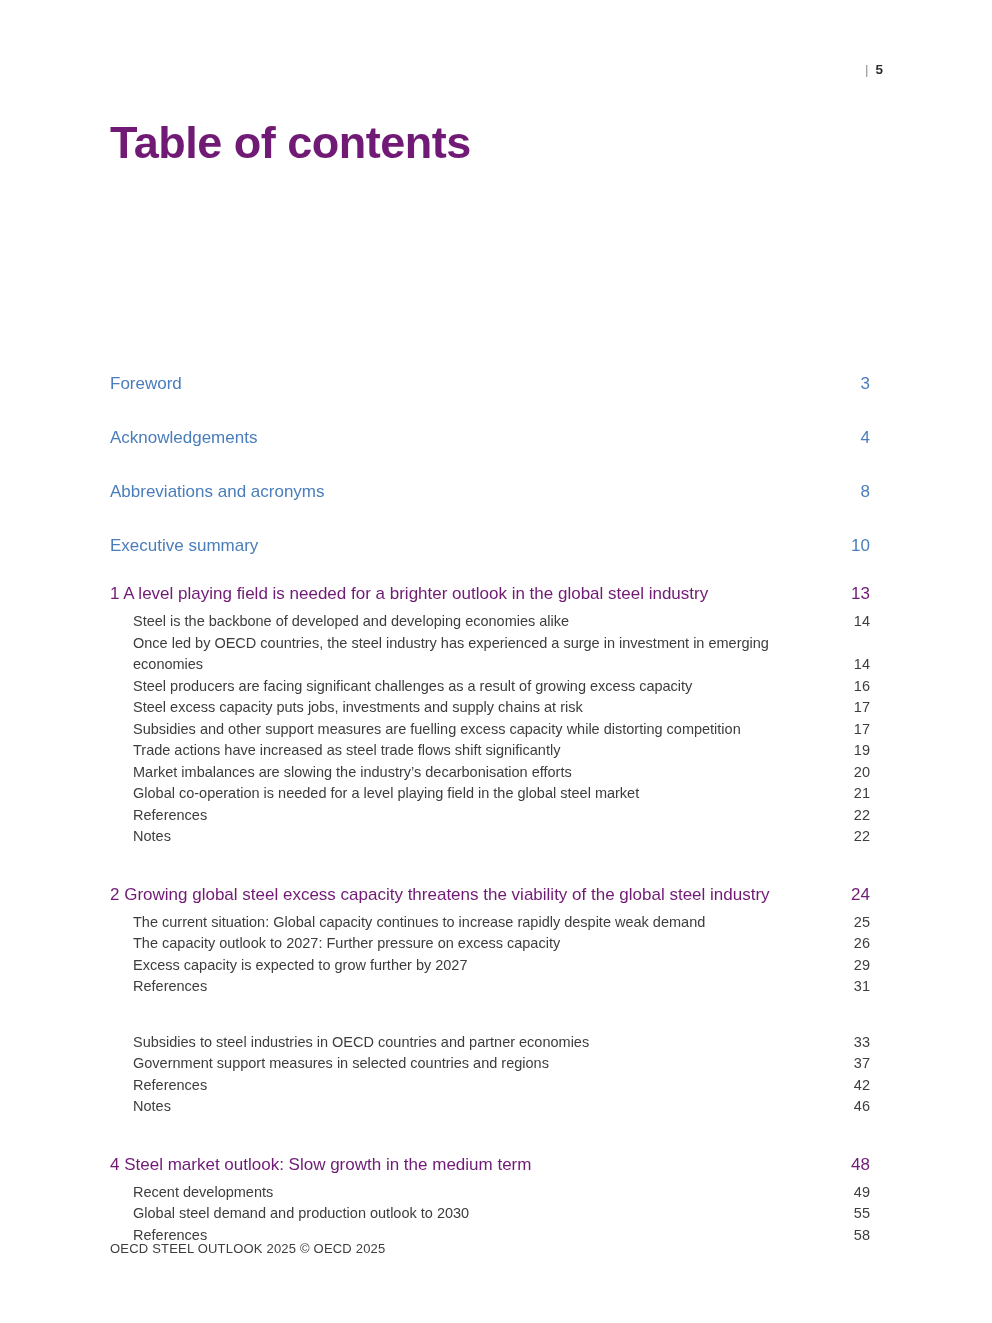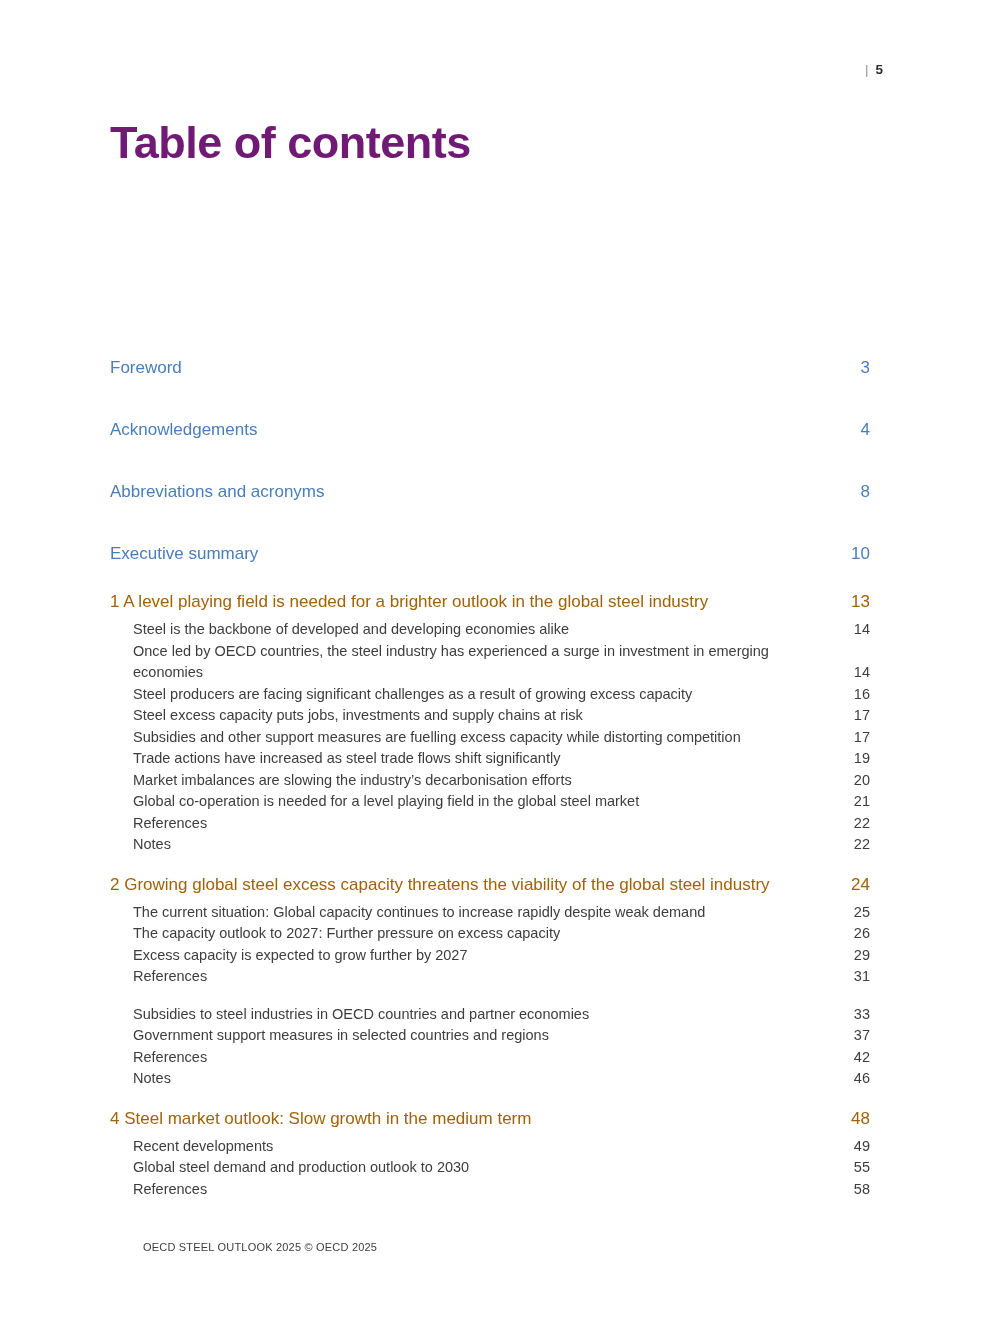--- a/index.html
+++ b/index.html
@@ -50,50 +50,49 @@
     min-width: 26px;
     text-align: right;
     align-self: flex-end;
     white-space: nowrap;
   }
 
   .row-top {
     font-size: 17px;
     line-height: 22px;
     color: #4a7dbb;
-    margin-top: 40px;
-  }
-  .row-top:first-child { margin-top: 0; }
-
-  .toc-section { margin-top: 16px; }
+    margin-top: 32px;
+  }
+  .row-top:first-child { margin-top: 16px; }
+
+  .toc-section { margin-top: 34px; }
   .row-top + .toc-section { margin-top: 24px; }
 
   .row-chapter {
     font-size: 17px;
     line-height: 26px;
-    color: #a16207;
+    color: #701a75;
     margin-bottom: 4px;
   }
   .row-chapter .toc-label { padding-left: 24px; text-indent: -24px; }
 
   .row-sub {
     font-size: 14.5px;
     line-height: 21.5px;
     color: #3d3d3d;
     padding-left: 23px;
   }
 
   .footer {
     position: absolute;
     left: 110px;
     top: 1241px;
-    font-size: 11px;
+    font-size: 13px;
     letter-spacing: 0.2px;
     color: #3d3d3d;
-    margin-left: 33px;
   }
 </style>
 </head>
 <body>
 
 <div class="page">
 
   <div class="header-row">
     <span class="header-sep">|</span><span class="header-num">5</span>
   </div>

